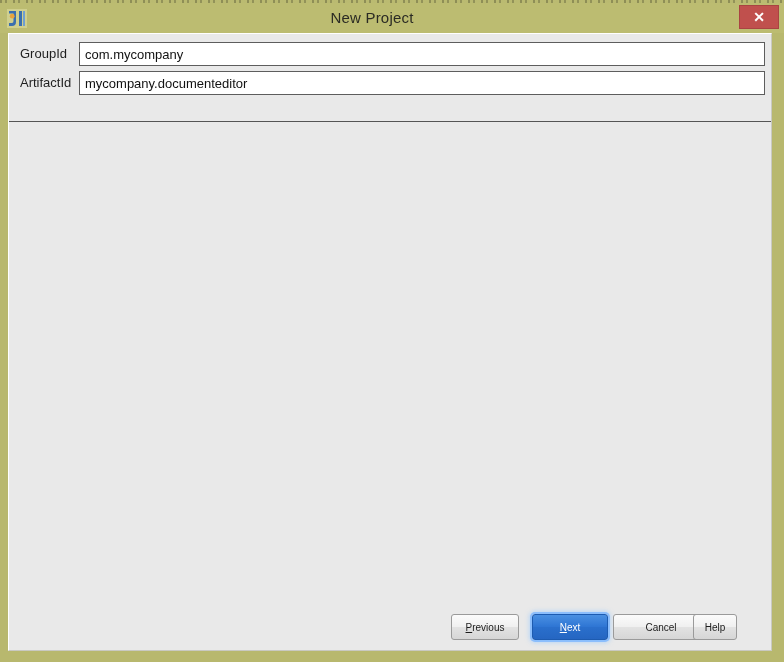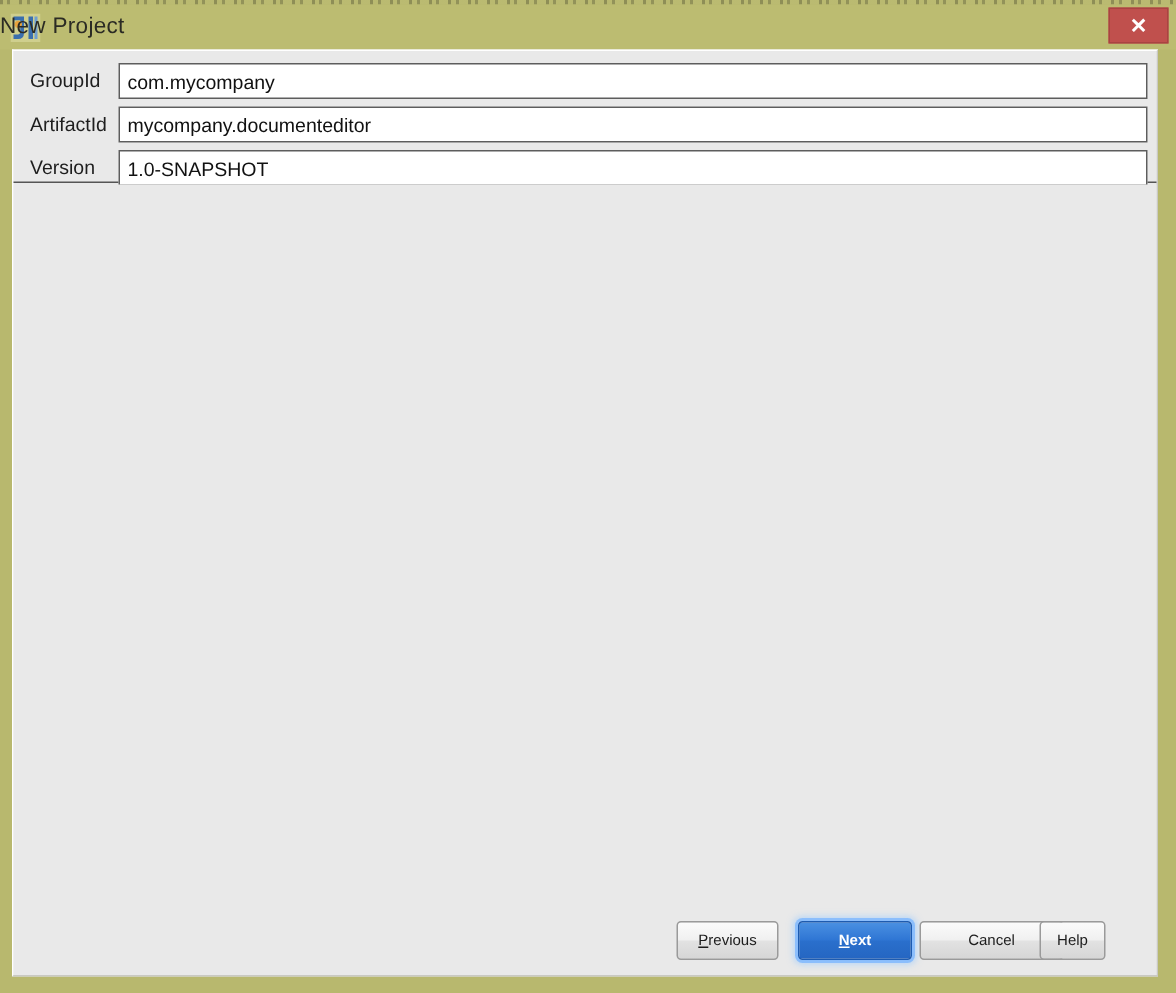--- a/index.html
+++ b/index.html
@@ -53,21 +53,21 @@
     left: 7px; top: 6px;
     width: 20px;
     height: 19px;
   }
   #window-title {
     position: absolute;
     left: 0; top: 0;
     width: 744px;
     height: 30px;
     line-height: 30px;
-    text-align: left;
+    text-align: center;
     font-size: 15px;
     color: #2b2b24;
     letter-spacing: .2px;
     user-select: none;
   }
   #close-button {
     position: absolute;
     right: 5px; top: 2px;
     width: 40px;
     height: 24px;
@@ -181,21 +181,20 @@
     align-items: center;
     justify-content: center;
     cursor: pointer;
     user-select: none;
   }
   .dlg-button.default {
     color: #ffffff;
     background: linear-gradient(to bottom, #4a90e2 0%, #2f76d4 48%, #2a6fcc 52%, #2566c2 100%);
     border: 1px solid #1d5bb0;
     box-shadow: 0 0 0 2px rgba(120,180,255,0.75), 0 0 4px 3px rgba(150,200,255,0.55);
-    font-weight: bold;
   }
   .mnemonic { text-decoration: underline; }
 
   #btn-previous { left: 442px; width: 68px; }
   #btn-next     { left: 523px; width: 76px; }
   #btn-cancel   { left: 604px; width: 96px; }
   #btn-help     { left: 684px; width: 44px; }
 </style>
 </head>
 <body>
@@ -230,24 +229,20 @@
       <div class="form-row" style="top:8px;">
         <span class="field-label">GroupId</span>
         <input class="text-field" type="text" value="com.mycompany" style="">
       </div>
 
       <div class="form-row" style="top:37px;">
         <span class="field-label">ArtifactId</span>
         <input class="text-field" type="text" value="mycompany.documenteditor" style="">
       </div>
 
-      <div class="form-row" style="top:66px;">
-        <span class="field-label">Version</span>
-        <input class="text-field" type="text" value="1.0-SNAPSHOT" style="">
-      </div>
 
     </div>
 
     <div id="content-panel"></div>
 
     <div id="button-bar">
 
       <div class="dlg-button" id="btn-previous">
         <span><span class="mnemonic">P</span><span>revious</span></span>
       </div>

